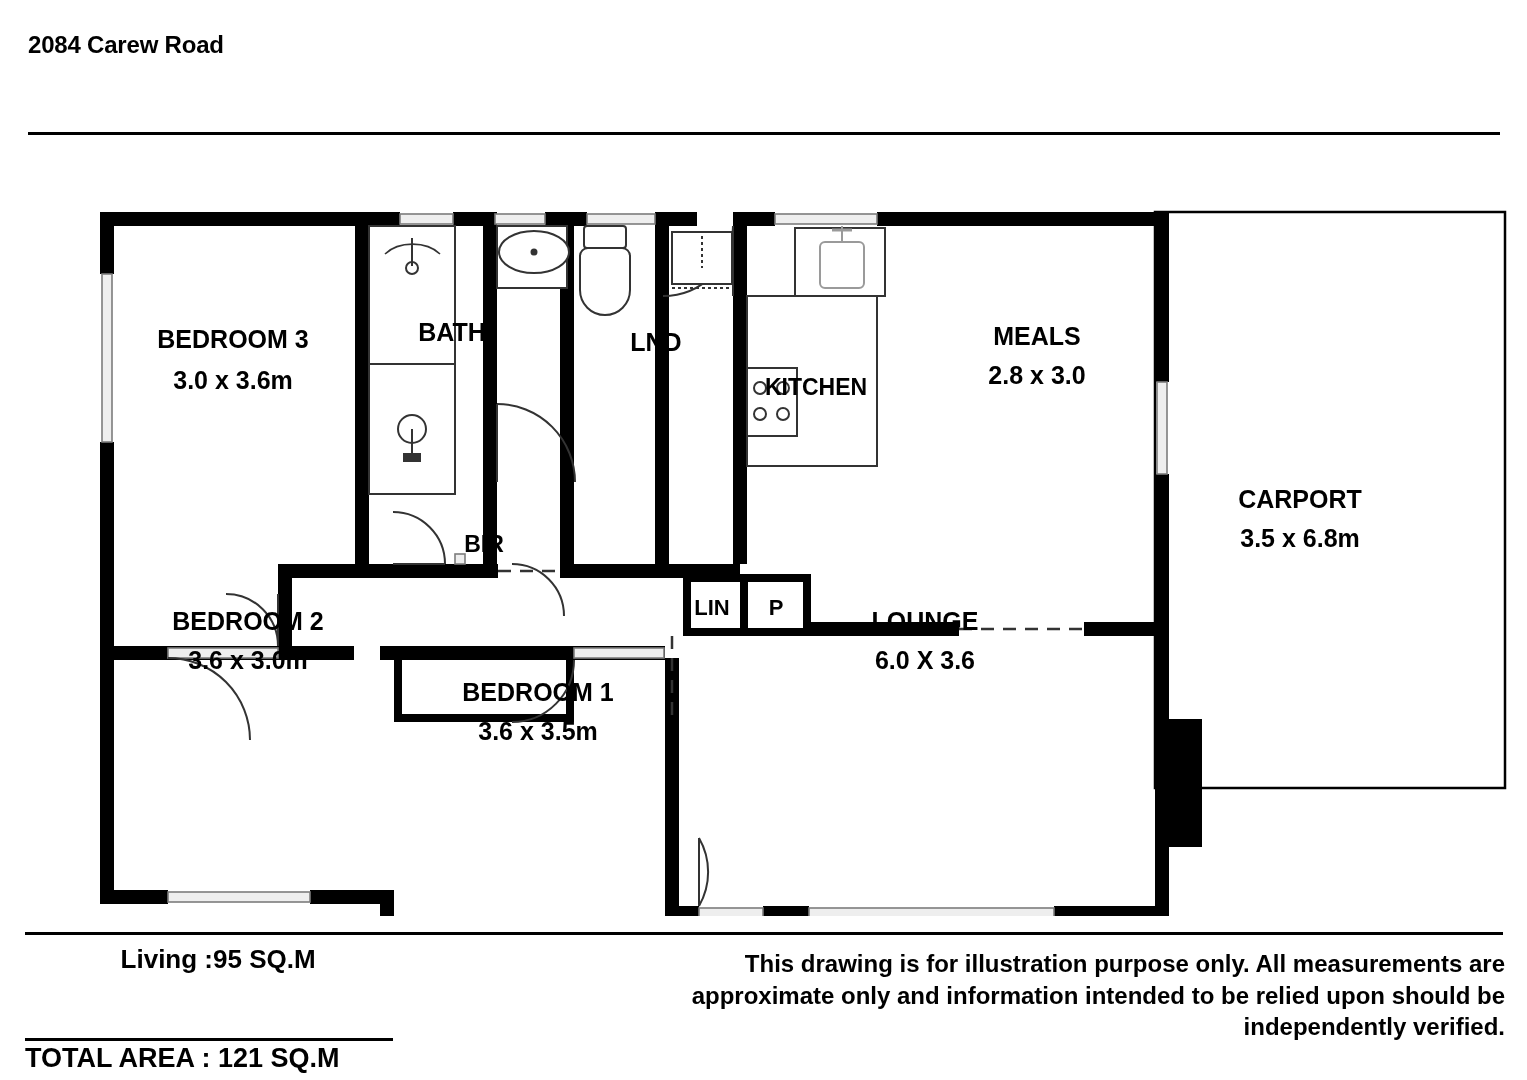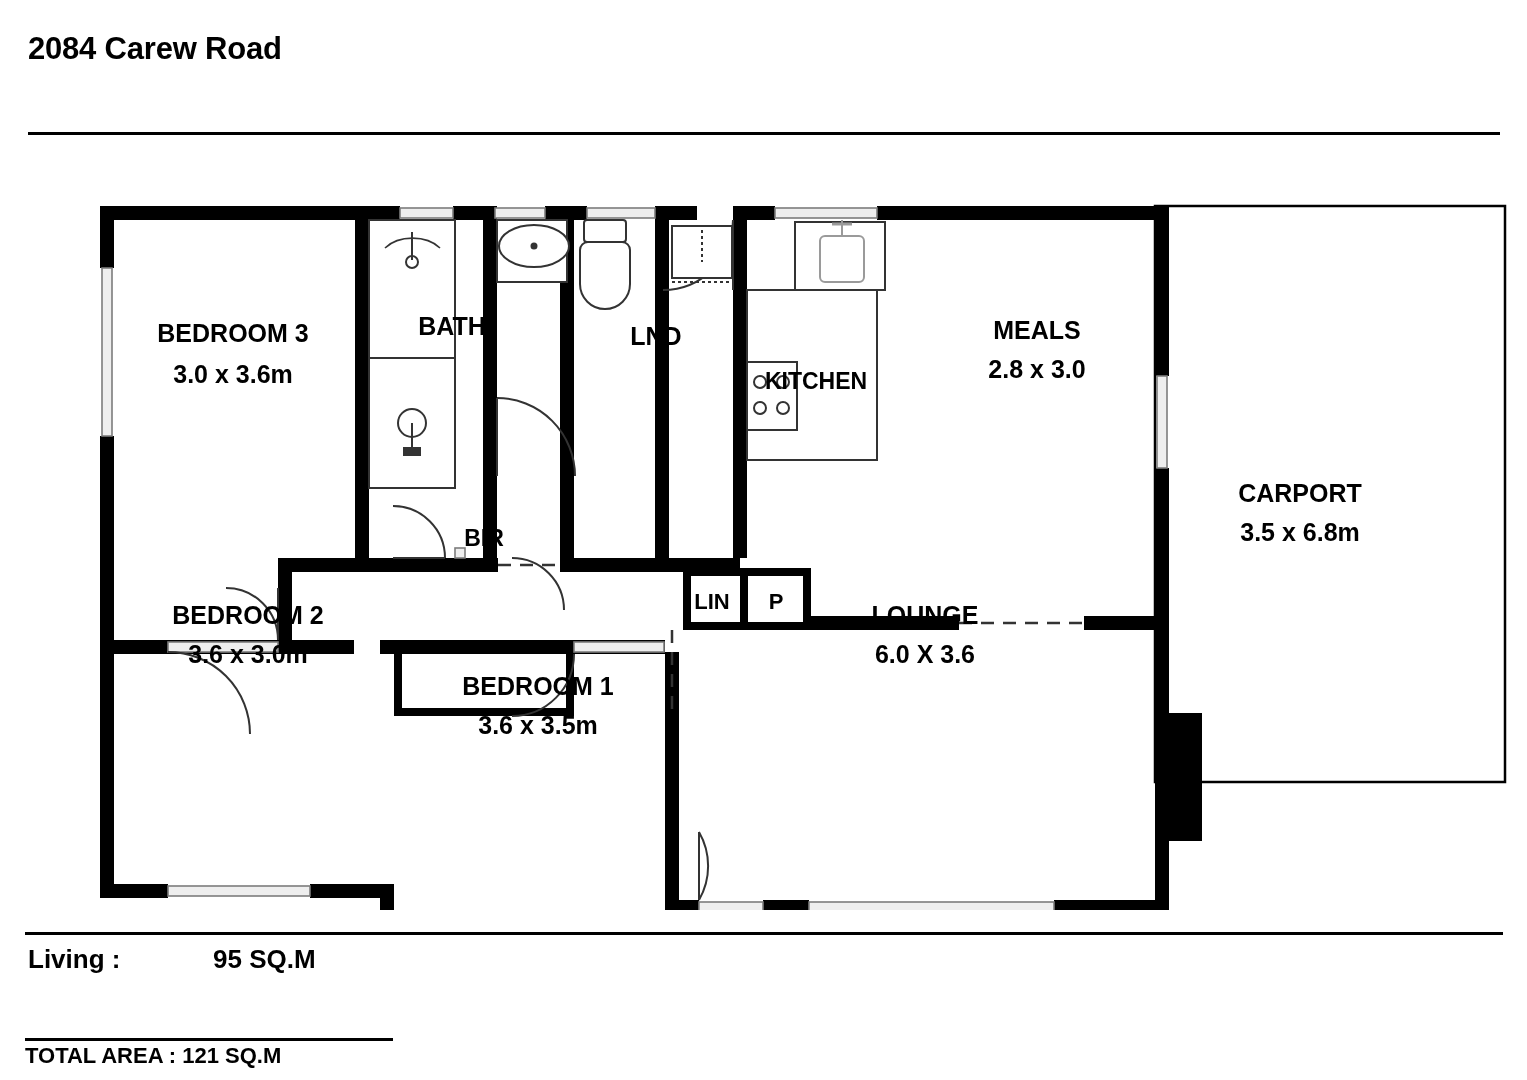--- a/index.html
+++ b/index.html
@@ -7,42 +7,42 @@
     width:1527px;height:1080px;
     font-family:"Liberation Sans", sans-serif;
     color:#000;
     position:relative;
     overflow:hidden;
   }
   .page{position:absolute;inset:0;}
 
   
   .header{position:absolute;left:28px;top:30px;width:1470px;}
-  .addr-line1{font-size:31px;font-weight:bold;letter-spacing:-0.2px;line-height:1.22;}
+  .addr-line1{font-size:24px;font-weight:bold;letter-spacing:-0.2px;line-height:1.22;}
   .addr-line2{font-size:31px;font-weight:bold;letter-spacing:0.2px;line-height:1.22;}
   .rule-top{position:absolute;left:28px;top:132px;width:1472px;height:3px;background:#000;}
 
   
-  .plan-wrap{position:absolute;left:0;top:150px;width:1527px;height:760px;}
+  .plan-wrap{position:absolute;left:0;top:156px;width:1527px;height:760px;}
   svg{display:block;}
   .rm{font-family:"Liberation Sans", sans-serif;font-weight:bold;text-anchor:middle;}
   .rm-name{font-size:25px;}
   .rm-dim{font-size:25px;}
   .rm-sm{font-size:23px;}
   .rm-tiny{font-size:22px;}
 
   
   .footer{position:absolute;left:0;bottom:0;width:1527px;height:170px;}
   .rule-f1{position:absolute;left:25px;top:22px;width:1478px;height:3px;background:#000;}
   .areas{position:absolute;left:28px;top:32px;width:380px;}
   .area-row{display:flex;font-size:26px;font-weight:bold;line-height:1.32;}
-  .area-lbl{width:185px;}
+  .area-lbl{width:185px;text-align:right;}
   .area-val{text-align:right;}
   .rule-f2{position:absolute;left:25px;top:128px;width:368px;height:3px;background:#000;}
-  .total{position:absolute;left:25px;top:133px;font-size:22px;font-weight:bold;}
+  .total{position:absolute;left:25px;top:133px;font-size:27px;font-weight:bold;}
   .disclaimer{
     position:absolute;right:22px;top:38px;width:860px;
     font-size:24px;font-weight:bold;text-align:right;line-height:1.32;
   }
 </style>
 </head>
 <body>
 
 <div class="page">
 
@@ -273,15 +273,16 @@
     <div class="areas">
       <div class="area-row">
         <span class="area-lbl">Living :</span>
         <span class="area-val">95 SQ.M</span>
       </div>
     </div>
 
     <div class="rule-f2"></div>
     <div class="total">TOTAL AREA : 121 SQ.M</div>
 
+    <div class="disclaimer">This drawing is for illustration purpose only. All measurements are approximate only and information intended to be relied upon should be independently verified.</div>
   </div>
 
 </div>
 
 </body></html>

